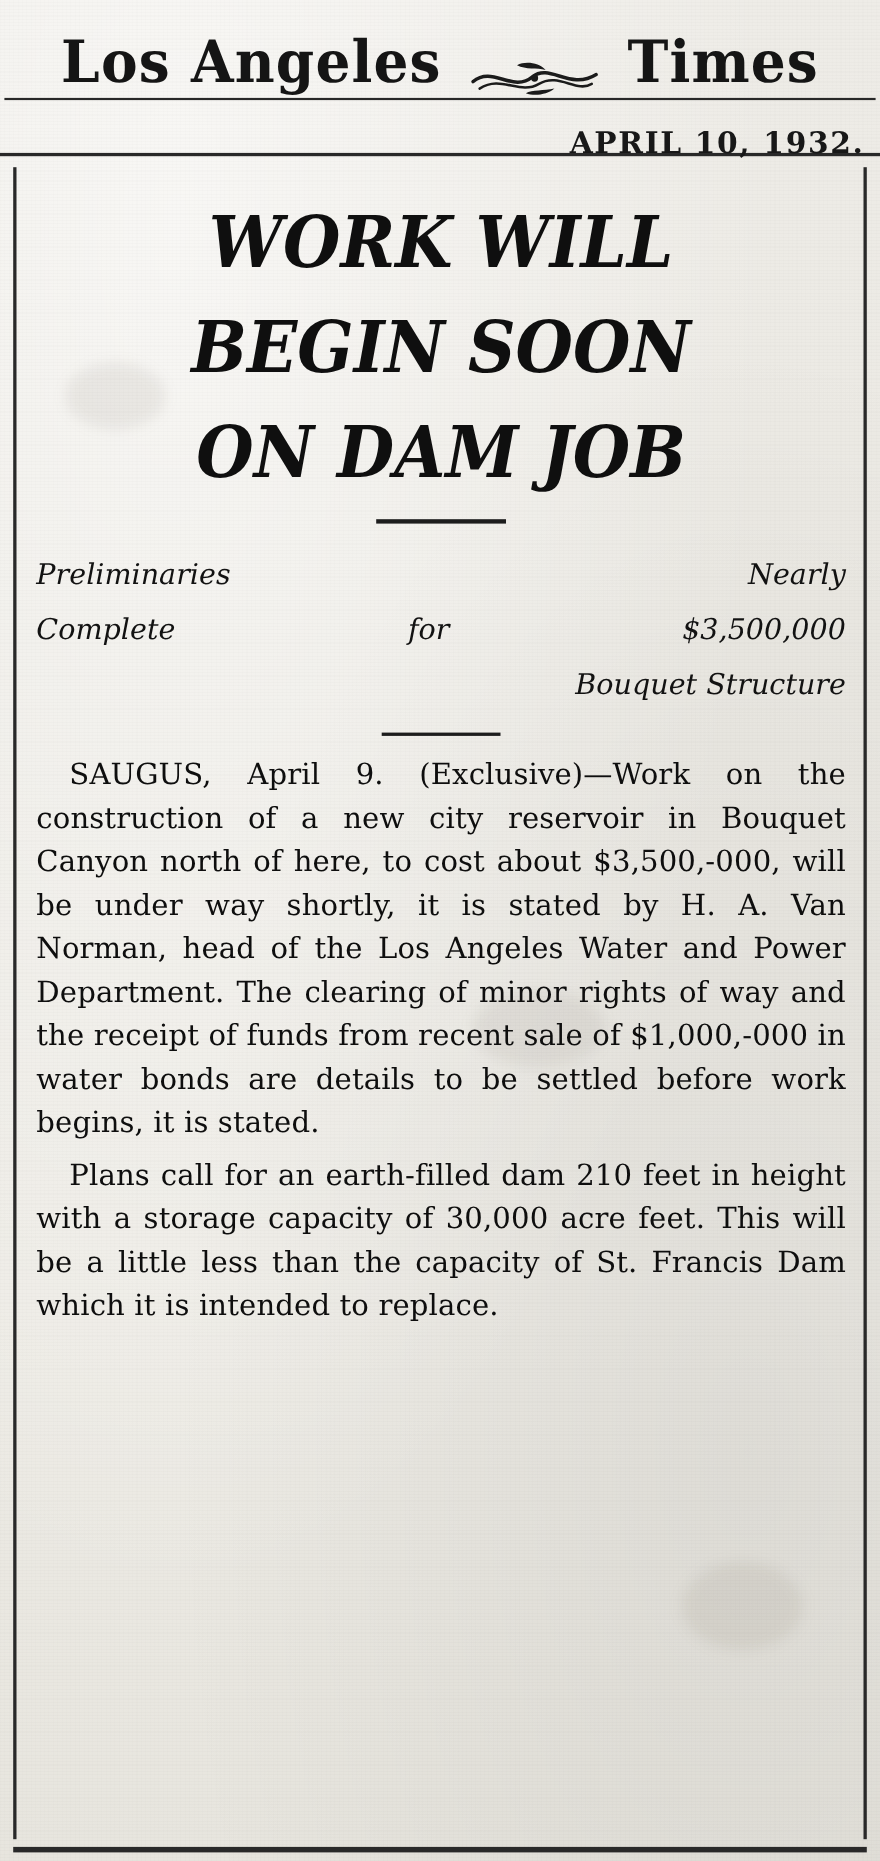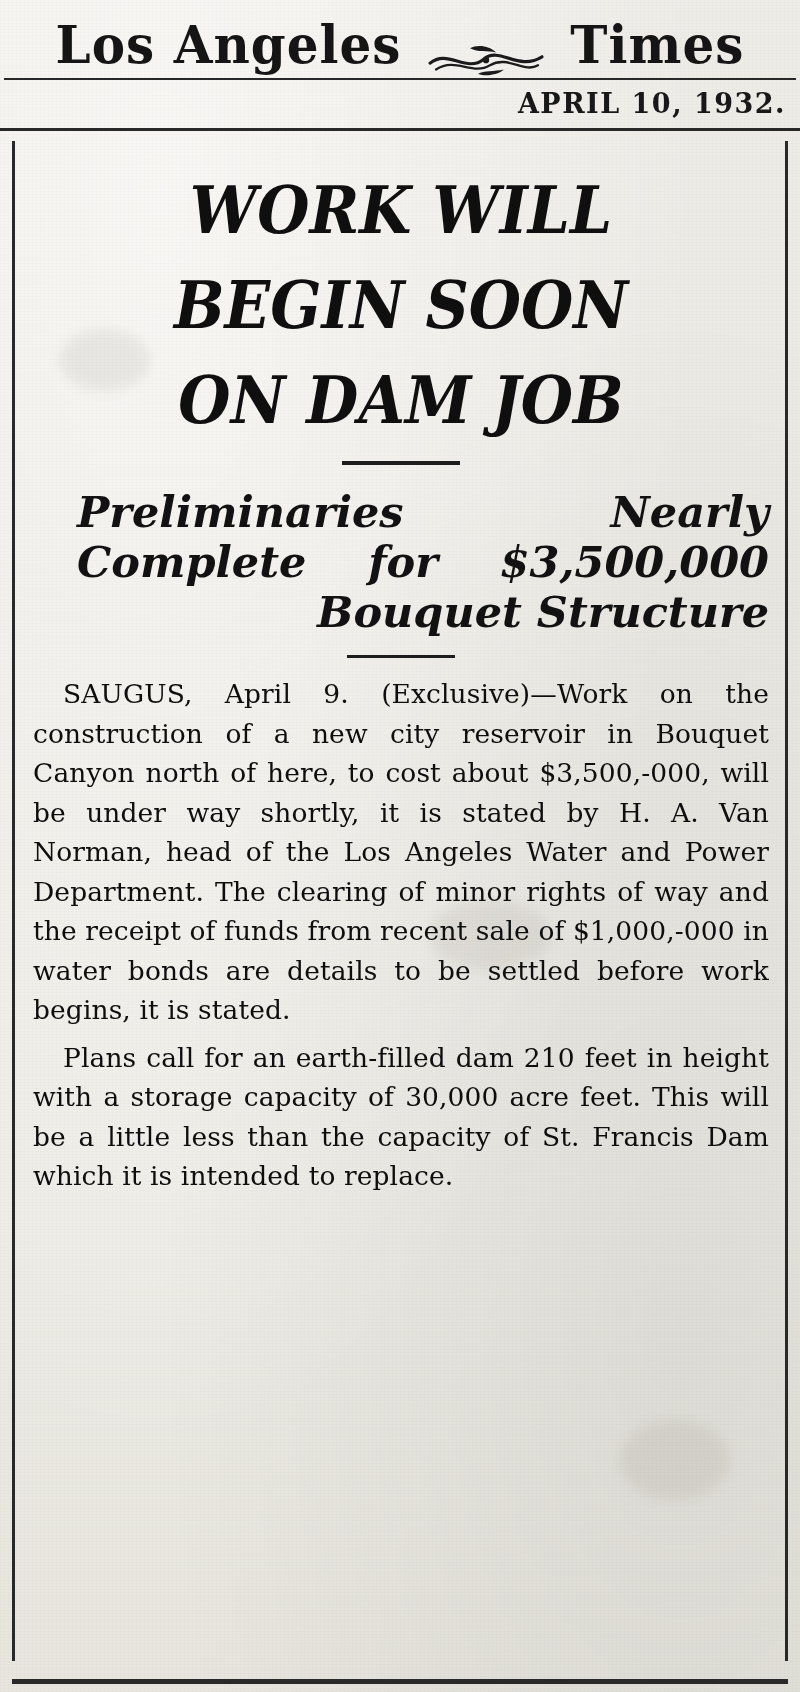--- a/index.html
+++ b/index.html
@@ -34,21 +34,21 @@
     background-image:
       repeating-linear-gradient(0deg, rgba(0,0,0,0.05) 0 1px, rgba(0,0,0,0) 1px 3px),
       repeating-linear-gradient(90deg, rgba(0,0,0,0.04) 0 1px, rgba(0,0,0,0) 1px 4px);
     mix-blend-mode: multiply;
   }
 
   
   .masthead {
     position: relative;
     height: 76px;
-    padding-top: 10px;
+    padding-top: 21px;
     text-align: center;
     overflow: hidden;
   }
   .masthead-title {
     font-family: "DejaVu Serif", serif;
     font-weight: 700;
     font-size: 50px;
     letter-spacing: 1px;
     line-height: 62px;
     white-space: nowrap;
@@ -71,21 +71,21 @@
 
   
   .dateline-row {
     position: relative;
     height: 42px;
     border-bottom: 3px solid #2b2b2b;
   }
   .dateline {
     position: absolute;
     right: 14px;
-    top: 2px;
+    top: 18px;
     font-family: "DejaVu Serif", serif;
     font-weight: 700;
     font-size: 27px;
     letter-spacing: 1.5px;
     color: #1a1a1a;
   }
 
   
   .column {
     position: relative;
@@ -120,26 +120,25 @@
   }
   .divider.thin {
     border-top-width: 3px;
     width: 108px;
     margin: 18px auto 16px auto;
   }
 
   .subhead {
     font-family: "DejaVu Serif", serif;
     font-style: italic;
-    font-weight: 700;
-    font-size: 43px;
+    font-weight: 400;
+    font-size: 26px;
     line-height: 50px;
     color: #141414;
     text-align: center;
-    margin-left: 44px;
   }
   .subhead .sh-line { display: block; white-space: nowrap; }
   .subhead .sh-line.spread {
     text-align: justify;
     text-align-last: justify;
   }
 
   .body-text {
     font-family: "DejaVu Serif", serif;
     font-weight: 400;

